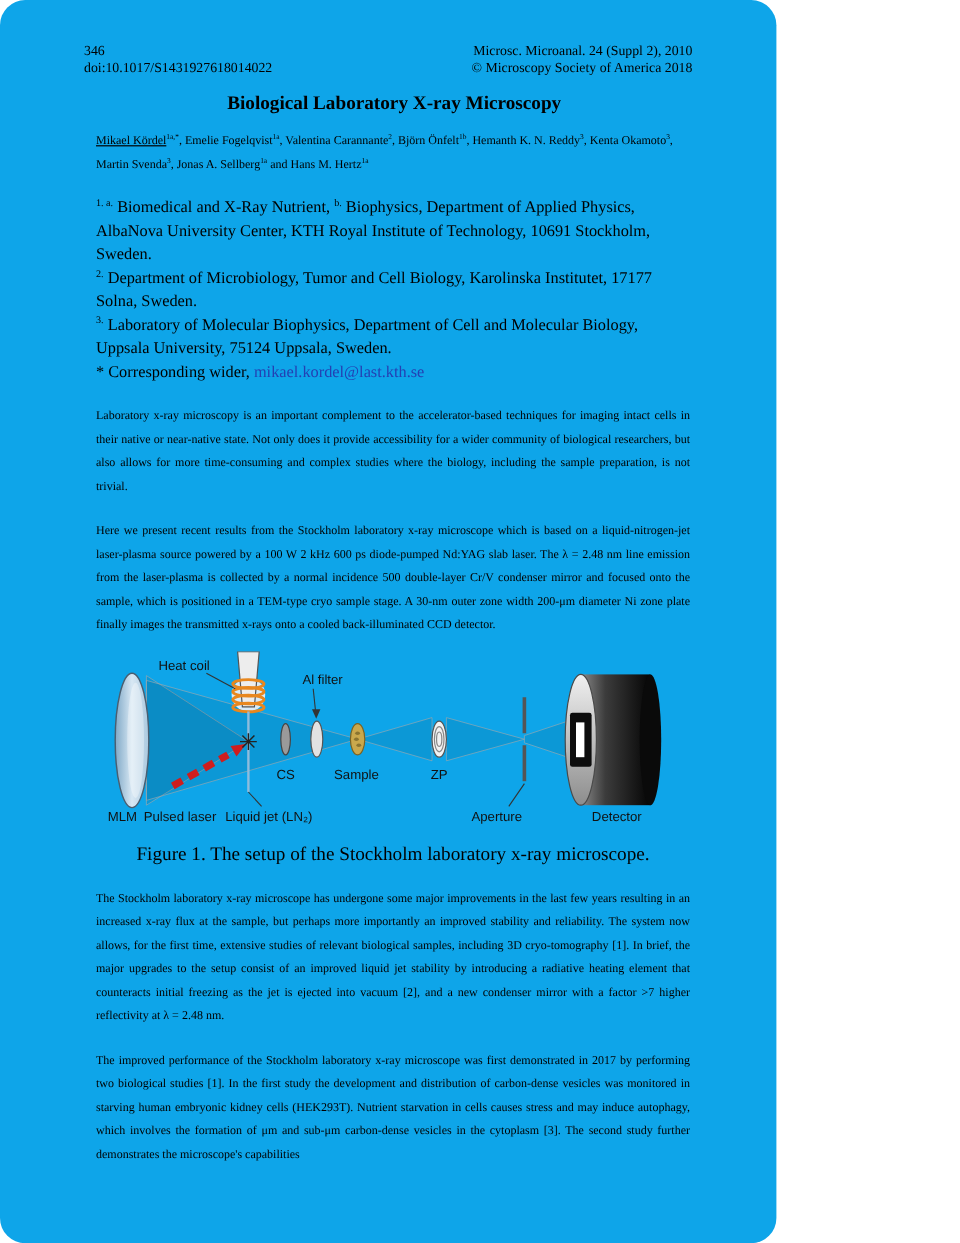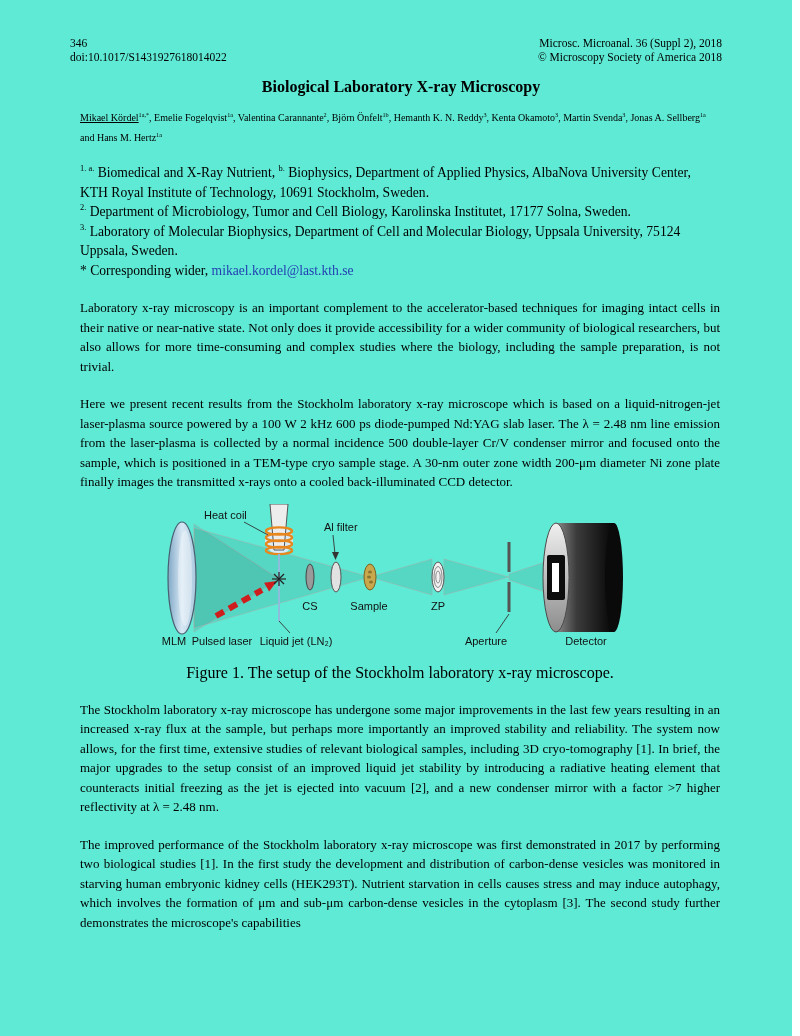--- a/index.html
+++ b/index.html
@@ -1,46 +1,46 @@
 <!DOCTYPE html>
 <html><head>
 <meta charset="utf-8">
 <style>
   html,body{margin:0;padding:0;background:#fff;}
-  .page{position:relative;width:792px;height:1036px;background:#5eead4;overflow:hidden;
-        font-family:"Liberation Serif", serif;color:#000;}
+  .page{position:relative;width:647px;height:1036px;background:#0ea5e9;overflow:hidden;
+        font-family:"Liberation Serif", serif;color:#000;border-radius:21px;}
   .header{display:flex;justify-content:space-between;padding:36px 70px 0 70px;
           font-size:11.5px;line-height:14px;}
   .header-right{text-align:right;}
   .content{padding:0 72px 0 80px;}
   .title{font-size:16px;font-weight:bold;margin:14px 0 0 2px;text-align:center;}
   .authors{font-size:10px;line-height:19.5px;margin:12px 0 0 0;}
   .uline{text-decoration:underline;}
   sup{font-size:0.62em;line-height:0;}
   .affils{margin-top:16px;font-size:13.6px;line-height:19.5px;}
   .affil{margin:0;}
   .email{color:#2440b3;text-decoration:none;cursor:pointer;}
-  .para{font-size:13px;line-height:19.5px;text-align:justify;margin:18px 0 0 0;}
+  .para{font-size:10px;line-height:19.5px;text-align:justify;margin:18px 0 0 0;}
   .fig{margin:12px auto 0 auto;width:484px;text-align:center;}
   .caption{font-size:16px;margin-top:4px;text-align:center;}
   .flabel text{font-family:"Liberation Sans", sans-serif;font-size:11px;fill:#111;}
   .beam{fill:#000;fill-opacity:0.08;stroke:#aaa;stroke-width:0.5;}
 </style>
 </head>
 <body>
 
 <div class="page">
 
   <div class="header">
     <div class="header-left">
       <div>346</div>
       <div>doi:10.1017/S1431927618014022</div>
     </div>
     <div class="header-right">
-      <div>Microsc. Microanal. 36 (Suppl 2), 2018</div>
+      <div>Microsc. Microanal. 24 (Suppl 2), 2010</div>
       <div>© Microscopy Society of America 2018</div>
     </div>
   </div>
 
   <div class="content">
 
     <h1 class="title">Biological Laboratory X-ray Microscopy</h1>
 
     <p class="authors"><span class="uline">Mikael Kördel</span><sup>1a,*</sup><span>, </span><span>Emelie Fogelqvist</span><sup>1a</sup><span>, </span><span>Valentina Carannante</span><sup>2</sup><span>, </span><span>Björn Önfelt</span><sup>1b</sup><span>, </span><span>Hemanth K. N. Reddy</span><sup>3</sup><span>, </span><span>Kenta Okamoto</span><sup>3</sup><span>, </span><span>Martin Svenda</span><sup>3</sup><span>, </span><span>Jonas A. Sellberg</span><sup>1a</sup><span> and </span><span>Hans M. Hertz</span><sup>1a</sup></p>
 

